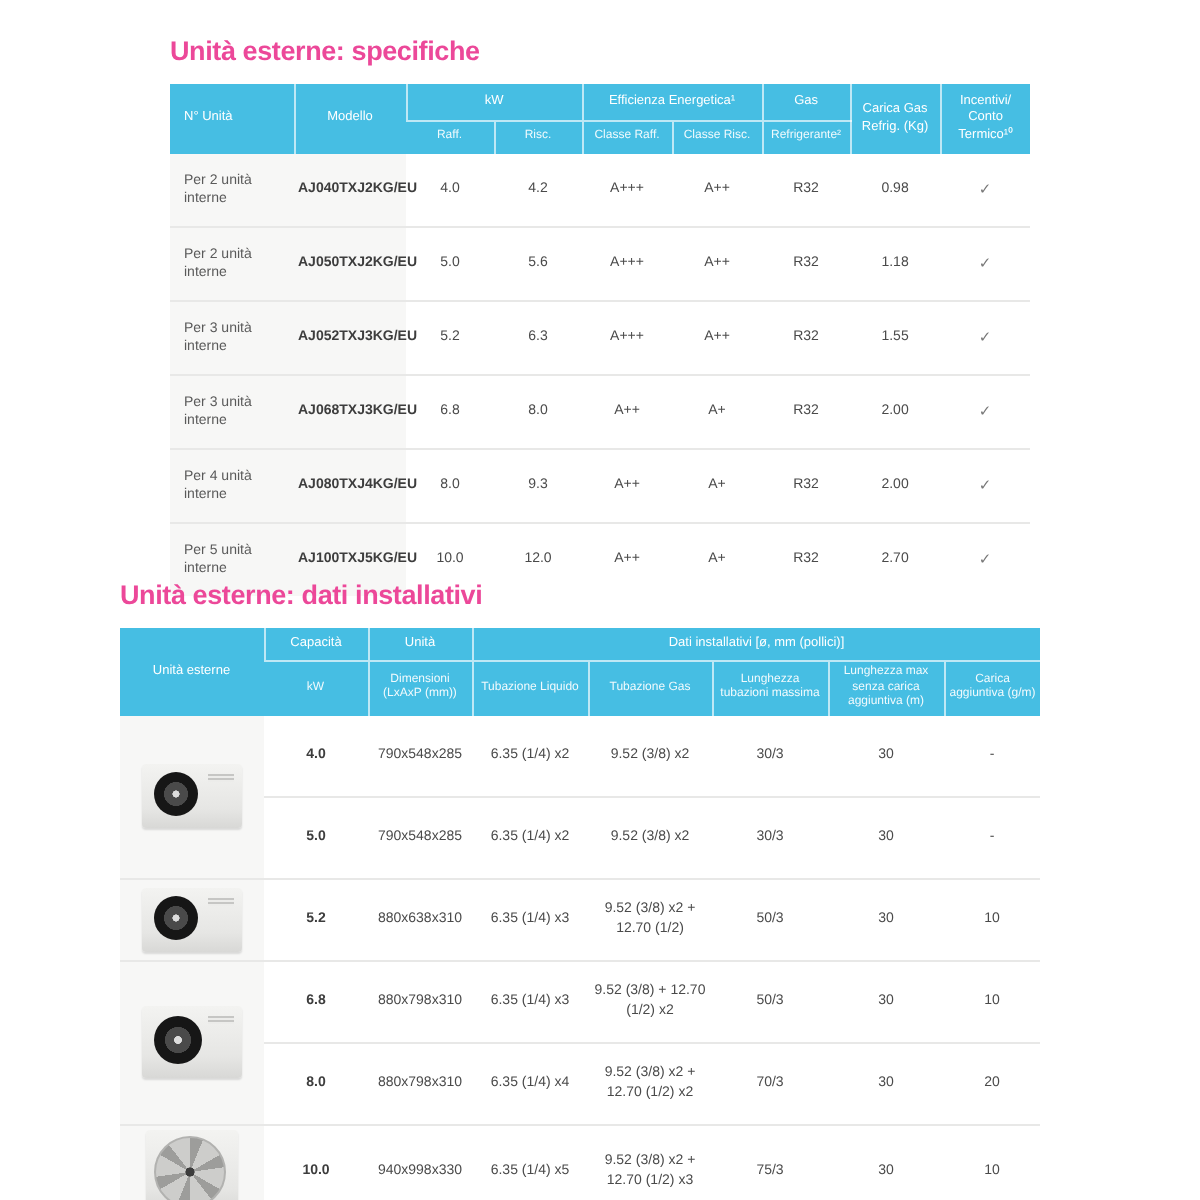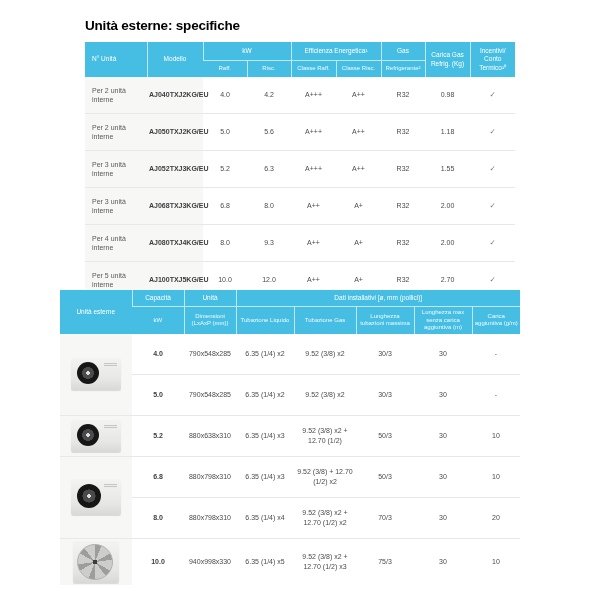--- a/index.html
+++ b/index.html
@@ -5,21 +5,21 @@
   html,body{margin:0;padding:0;}
   body{
     width:600px;height:600px;position:relative;background:#ffffff;
     font-family:"Liberation Sans", sans-serif;color:#444;
     -webkit-font-smoothing:antialiased;
   }
   .section{position:absolute;}
   .s1{left:85px;top:18px;width:430px;}
   .s2{left:60px;top:290px;width:460px;}
   h2.title{
-    margin:0 0 9px 0;font-size:13.5px;font-weight:bold;color:#000000;
+    margin:0 0 9px 0;font-size:13.5px;font-weight:bold;color:#ec4899;
     letter-spacing:-0.2px;
   }
   table{border-collapse:collapse;table-layout:fixed;}
   .t1{width:430px;}
   .t2{width:460px;}
   thead th{
     background:#46bee3;color:#ffffff;font-weight:normal;
     font-size:6.5px;line-height:1.25;text-align:center;vertical-align:middle;
     border-left:1px solid rgba(255,255,255,0.65);
     border-top:1px solid rgba(255,255,255,0.65);
@@ -170,20 +170,21 @@
         <td>A+</td>
         <td>R32</td>
         <td>2.70</td>
         <td class="check">✓</td>
       </tr>
     </tbody>
   </table>
 </div>
 
 <div class="section s2">
+  <h2 class="title">Unità esterne: dati installativi</h2>
   <table class="t2">
     <colgroup>
       <col style="width:72px">
         <col style="width:52px">
         <col style="width:52px">
       <col style="width:58px">
         <col style="width:62px">
         <col style="width:58px">
       <col style="width:58px">
         <col style="width:48px">

